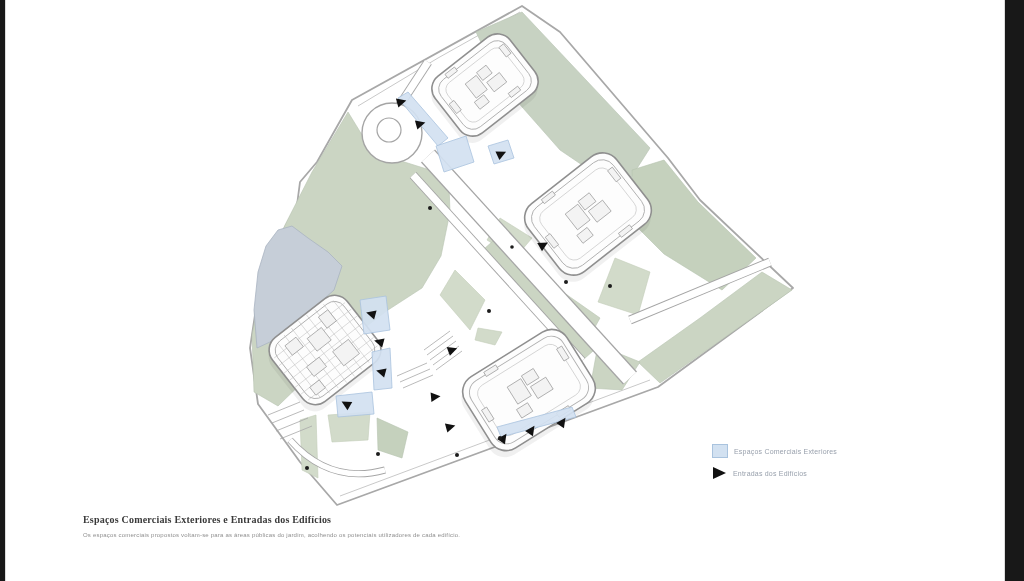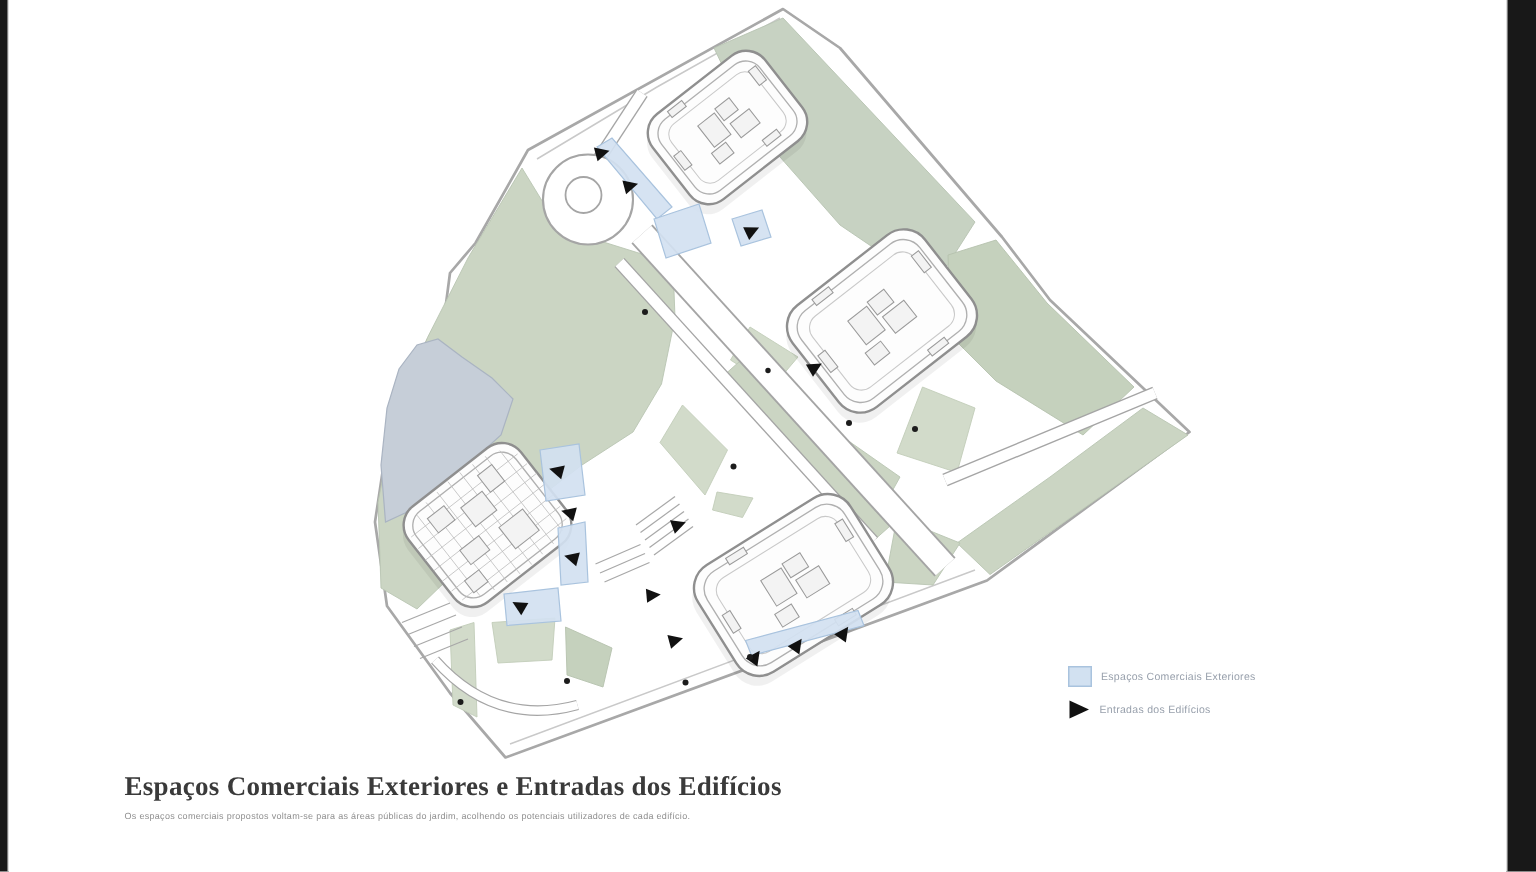--- a/index.html
+++ b/index.html
@@ -4,21 +4,21 @@
 <style>
   html,body{margin:0;padding:0;}
   body{width:1024px;height:581px;position:relative;background:#ffffff;
        font-family:"Liberation Sans",sans-serif;overflow:hidden;}
   .side-bar{position:absolute;top:0;height:581px;background:#181818;}
   .side-bar.left{left:0;width:5px;border-right:1px solid #dcdcdc;}
   .side-bar.right{right:0;width:19px;border-left:1px solid #dcdcdc;}
   .plan-svg{position:absolute;left:0;top:0;}
   .caption{position:absolute;left:83px;top:514px;width:600px;}
   .caption h1{margin:0;font-family:"Liberation Serif",serif;font-weight:bold;
-              font-size:18px;color:#3a3a3a;letter-spacing:.2px;}
+              font-size:10px;color:#3a3a3a;letter-spacing:.2px;}
   .caption p{margin:7px 0 0 0;font-size:6px;color:#8f8f8f;letter-spacing:.2px;}
   .legend{position:absolute;left:712px;top:444px;display:flex;flex-direction:column;gap:8px;}
   .legend-row{display:flex;align-items:center;gap:6px;}
   .legend-label{font-size:7px;color:#98a0ac;letter-spacing:.2px;}
   .legend-swatch{display:block;}
   
   .green{fill:#cbd5c3;stroke:#b9c5b2;stroke-width:.6;}
   .green-alt{fill:#c5d1bd;stroke:#b5c2ae;stroke-width:.6;}
   .green-light{fill:#d2dbca;stroke:#c2cdb9;stroke-width:.6;}
   .green-sage{fill:#c7d2c2;stroke:#b7c3b1;stroke-width:.6;}

